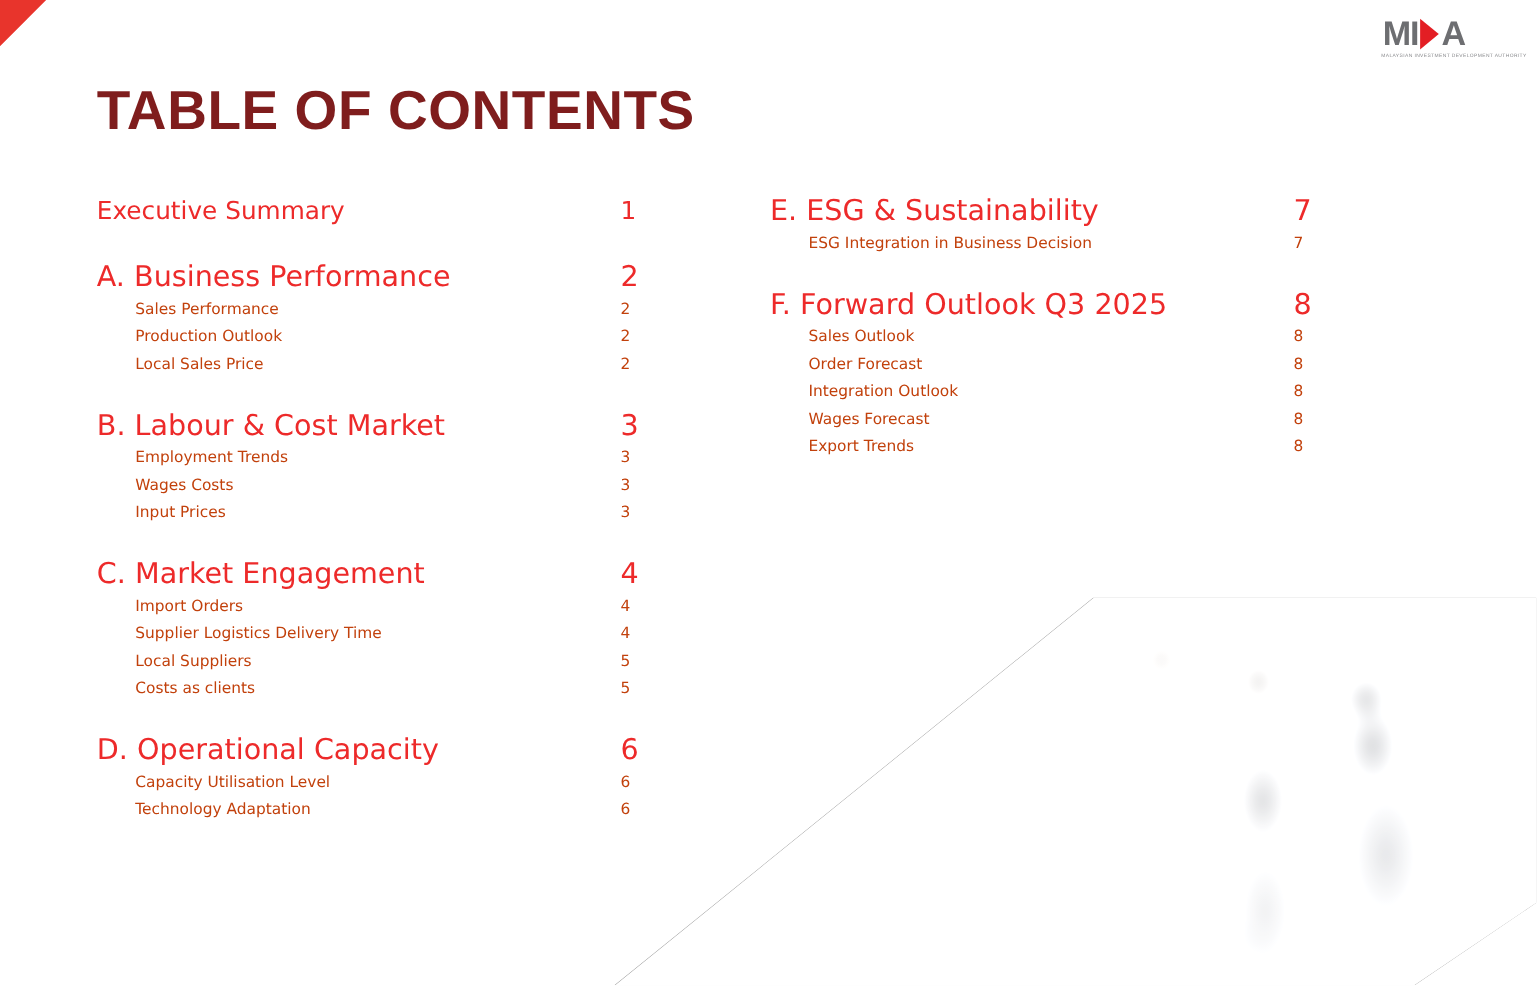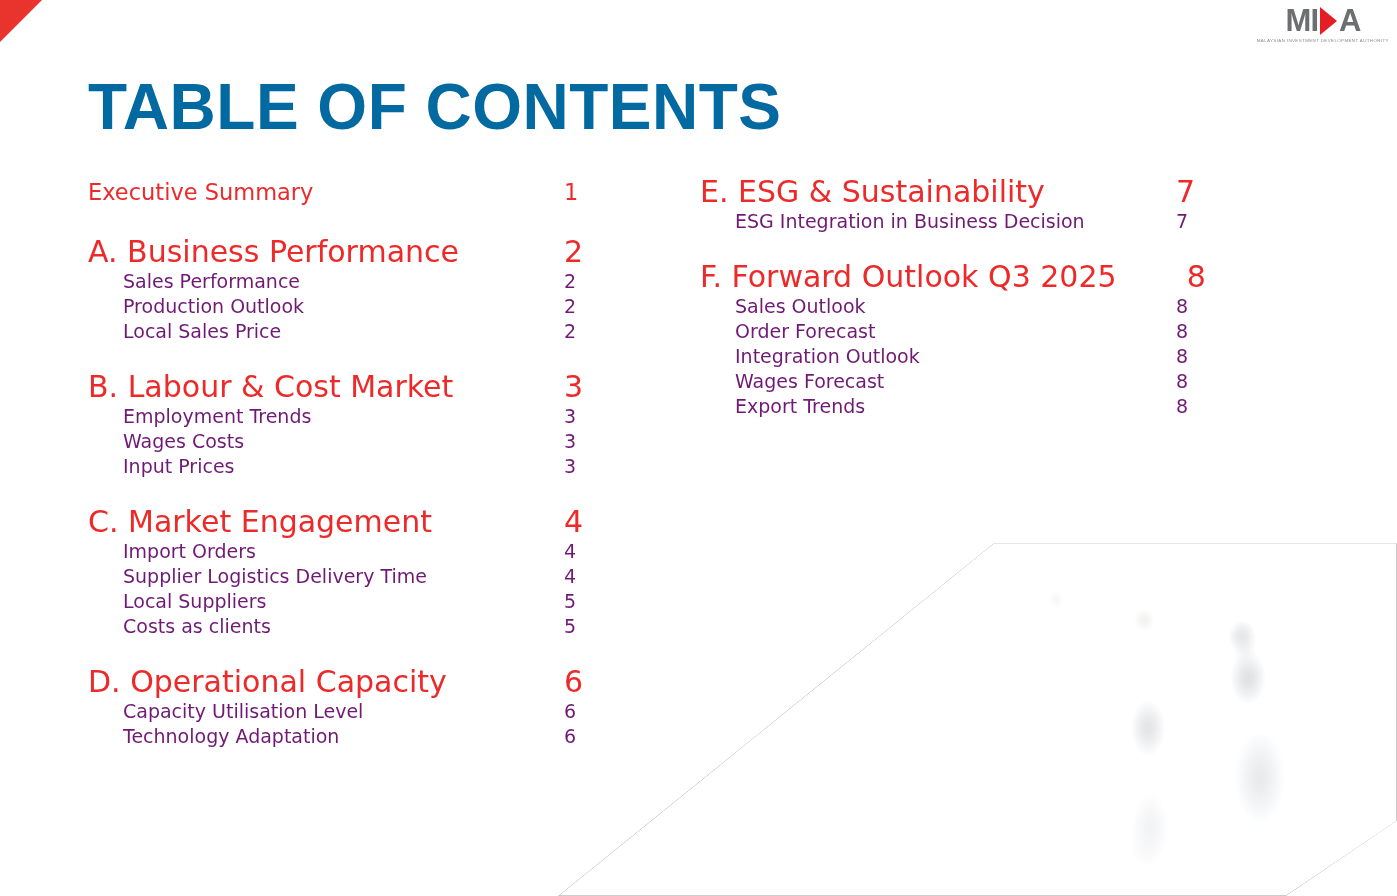--- a/index.html
+++ b/index.html
@@ -27,26 +27,25 @@
     width: 42px;
     height: 42px;
     background: linear-gradient(135deg, #e8342c 0%, #e8342c 50%, rgba(255,255,255,0) 50.5%);
     clip-path: polygon(0 0, 100% 0, 0 100%);
   }
 
   
   .logo {
     position: absolute;
     right: 8px;
-    top: 6px;
+    top: 16px;
     width: 132px;
     height: 48px;
     display: flex;
     flex-direction: column;
-    align-items: center;
     justify-content: flex-start;
   }
   .logo-mark {
     display: flex;
     align-items: flex-end;
     height: 30px;
     line-height: 1;
   }
   .logo-mi {
     font-family: "Liberation Sans", sans-serif;
@@ -82,23 +81,23 @@
     transform: scaleX(1.02);
   }
 
   
   .page-title {
     position: absolute;
     left: 88px;
     top: 74px;
     font-family: "Liberation Sans", sans-serif;
     font-weight: 700;
-    font-size: 64px;
+    font-size: 50px;
     letter-spacing: 0.5px;
-    color: #0369a1;
+    color: #7f1d1d;
     line-height: 1.05;
     white-space: nowrap;
   }
 
   
   .toc-col {
     position: absolute;
     top: 175px;
   }
   .toc-col.left  { left: 88px;  width: 500px; }
@@ -116,38 +115,38 @@
   .toc-row .spacer { flex: 1 1 auto; }
   .toc-row .pg {
     flex: 0 0 auto;
     text-align: left;
     min-width: 14px;
   }
 
   
   .toc-row.section {
     color: #ed2a2a;
-    font-size: 30px;
+    font-size: 26px;
     line-height: 34px;
     font-weight: 400;
     gap: 35px;
   }
   .toc-row.section .lbl { padding-left: 0px; }
 
   
   .toc-row.toplevel {
     color: #ed2a2a;
     font-size: 22.5px;
     line-height: 34px;
   }
 
   
   .toc-row.sub {
-    color: #701a75;
-    font-size: 19px;
+    color: #c2410c;
+    font-size: 14px;
     line-height: 25px;
   }
   .toc-row.sub .lbl { padding-left: 35px; }
 
   
   .toc-col.left  .pg { width: 24px; margin-left: 0; }
   .toc-col.right .pg { width: 24px; margin-left: 0; }
 
   
   .photo {

